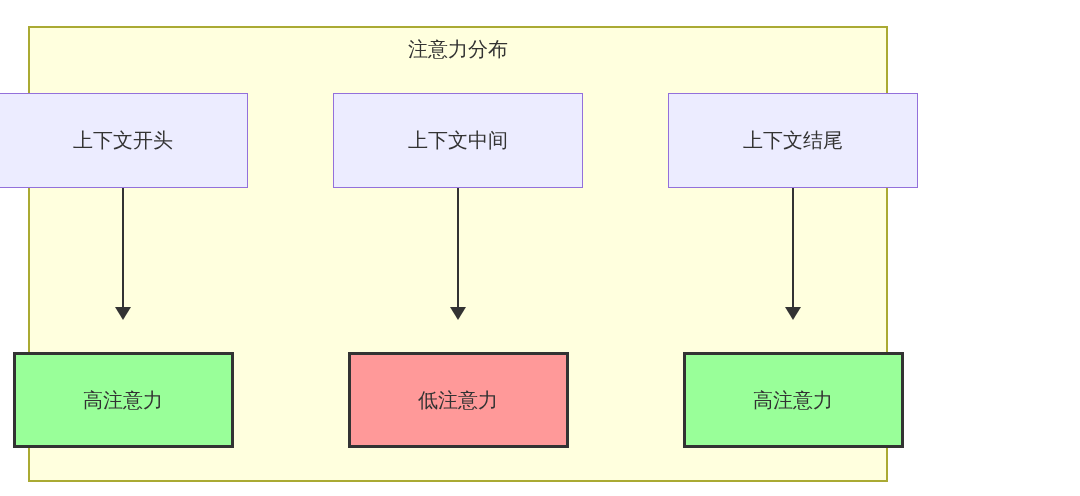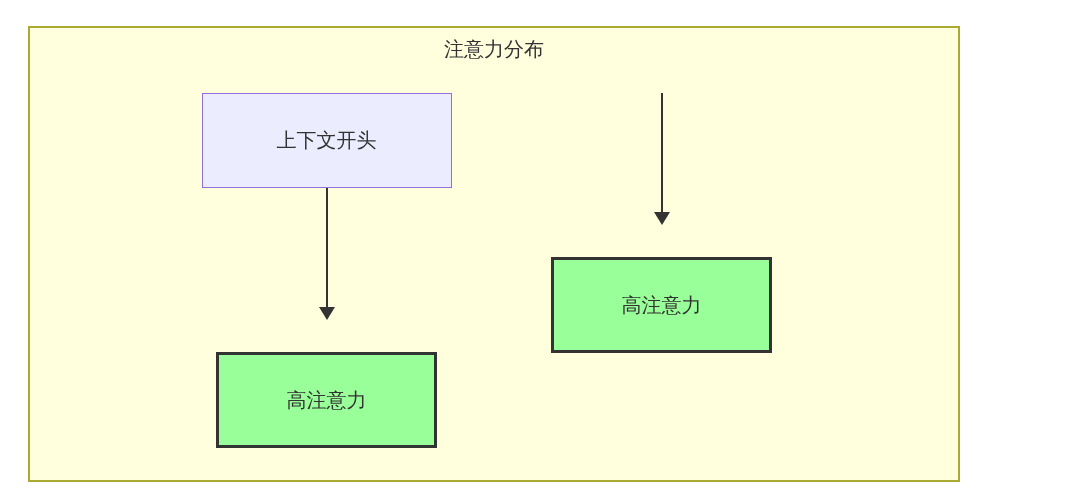--- a/index.html
+++ b/index.html
@@ -22,21 +22,21 @@
     position:relative;
     width:1080px;
     height:496px;
     background:#ffffff;
     overflow:hidden;
   }
   .cluster{
     position:absolute;
     left:28px;
     top:26px;
-    width:932px;
+    width:860px;
     height:456px;
     background:var(--cluster_fill);
     border:2px solid var(--cluster_border);
   }
   .cluster-title{
     margin-top:8px;
     text-align:center;
     font-size:20px;
     color:var(--text_color);
   }
@@ -104,22 +104,31 @@
 
       <div class="column">
         <div class="node context">上下文开头</div>
         <div class="arrow">
           <div class="shaft"></div>
           <div class="head"></div>
         </div>
         <div class="node attention high">高注意力</div>
       </div>
 
+      <div class="column">
+        <div class="node context">上下文中间</div>
+        <div class="arrow">
+          <div class="shaft"></div>
+          <div class="head"></div>
+        </div>
+        <div class="node attention low">低注意力</div>
+      </div>
 
       <div class="column">
+        <div class="node context">上下文结尾</div>
         <div class="arrow">
           <div class="shaft"></div>
           <div class="head"></div>
         </div>
         <div class="node attention high">高注意力</div>
       </div>
 
     </div>
   </div>
 </div>

